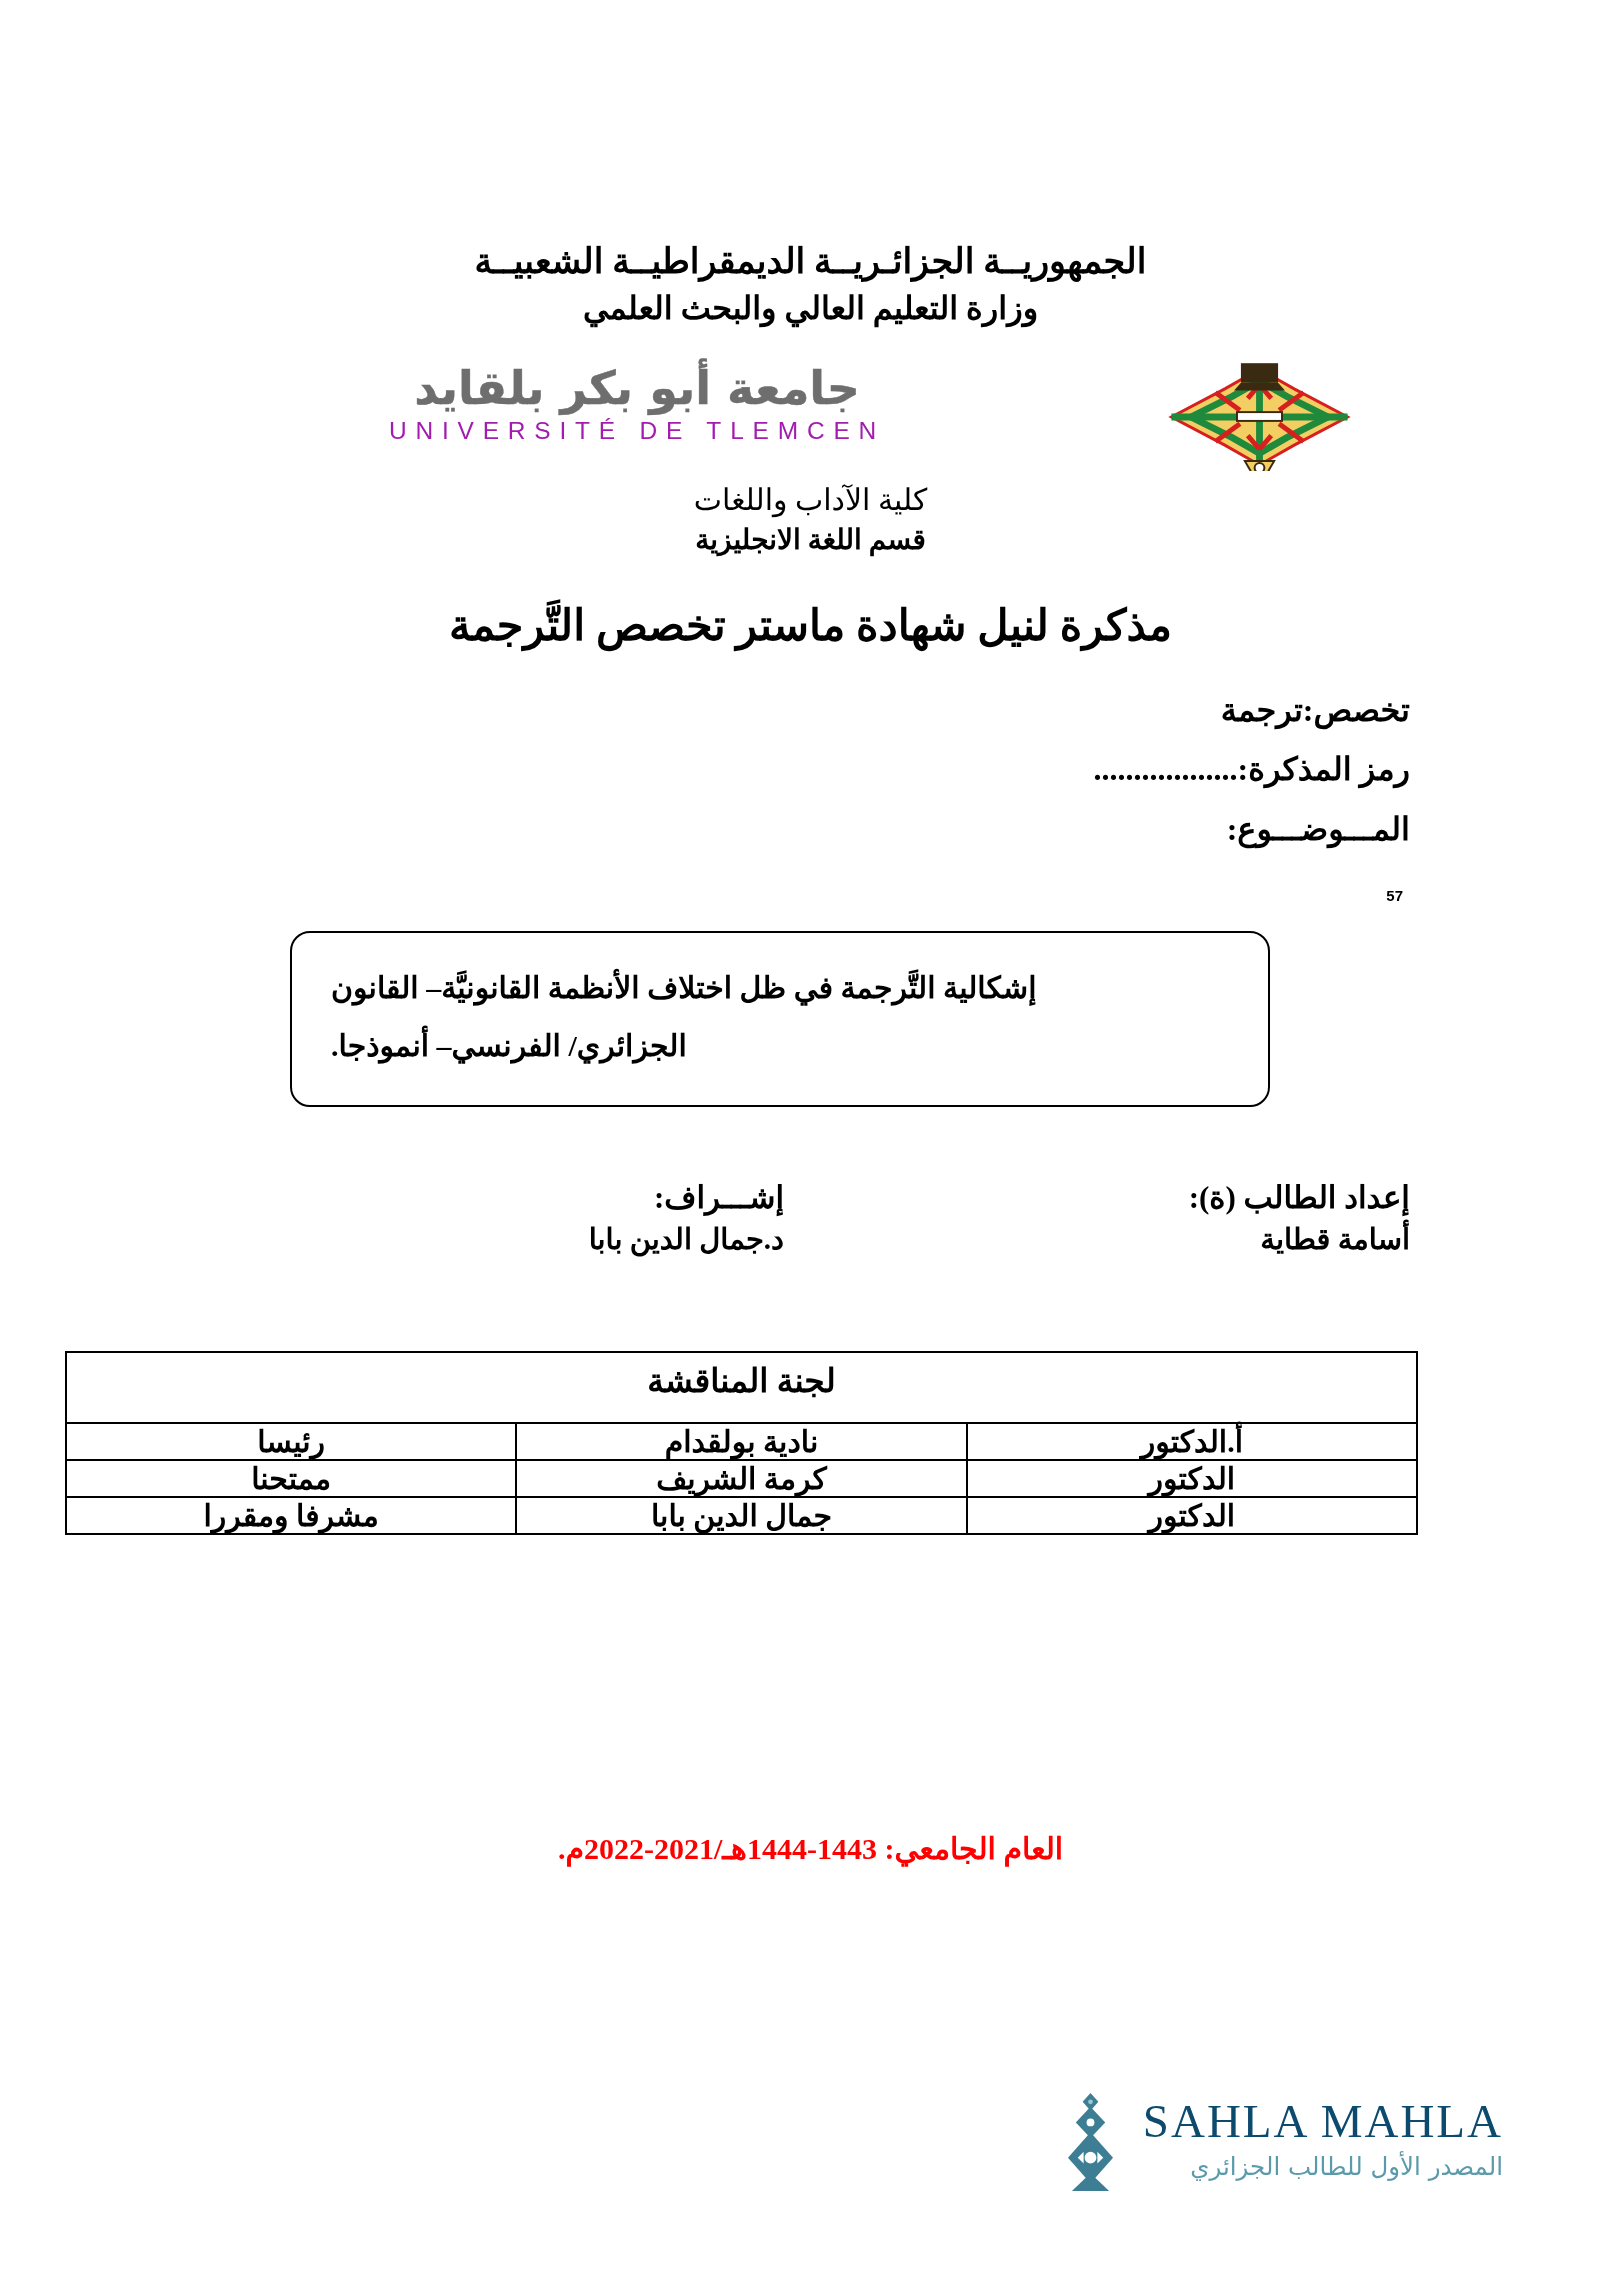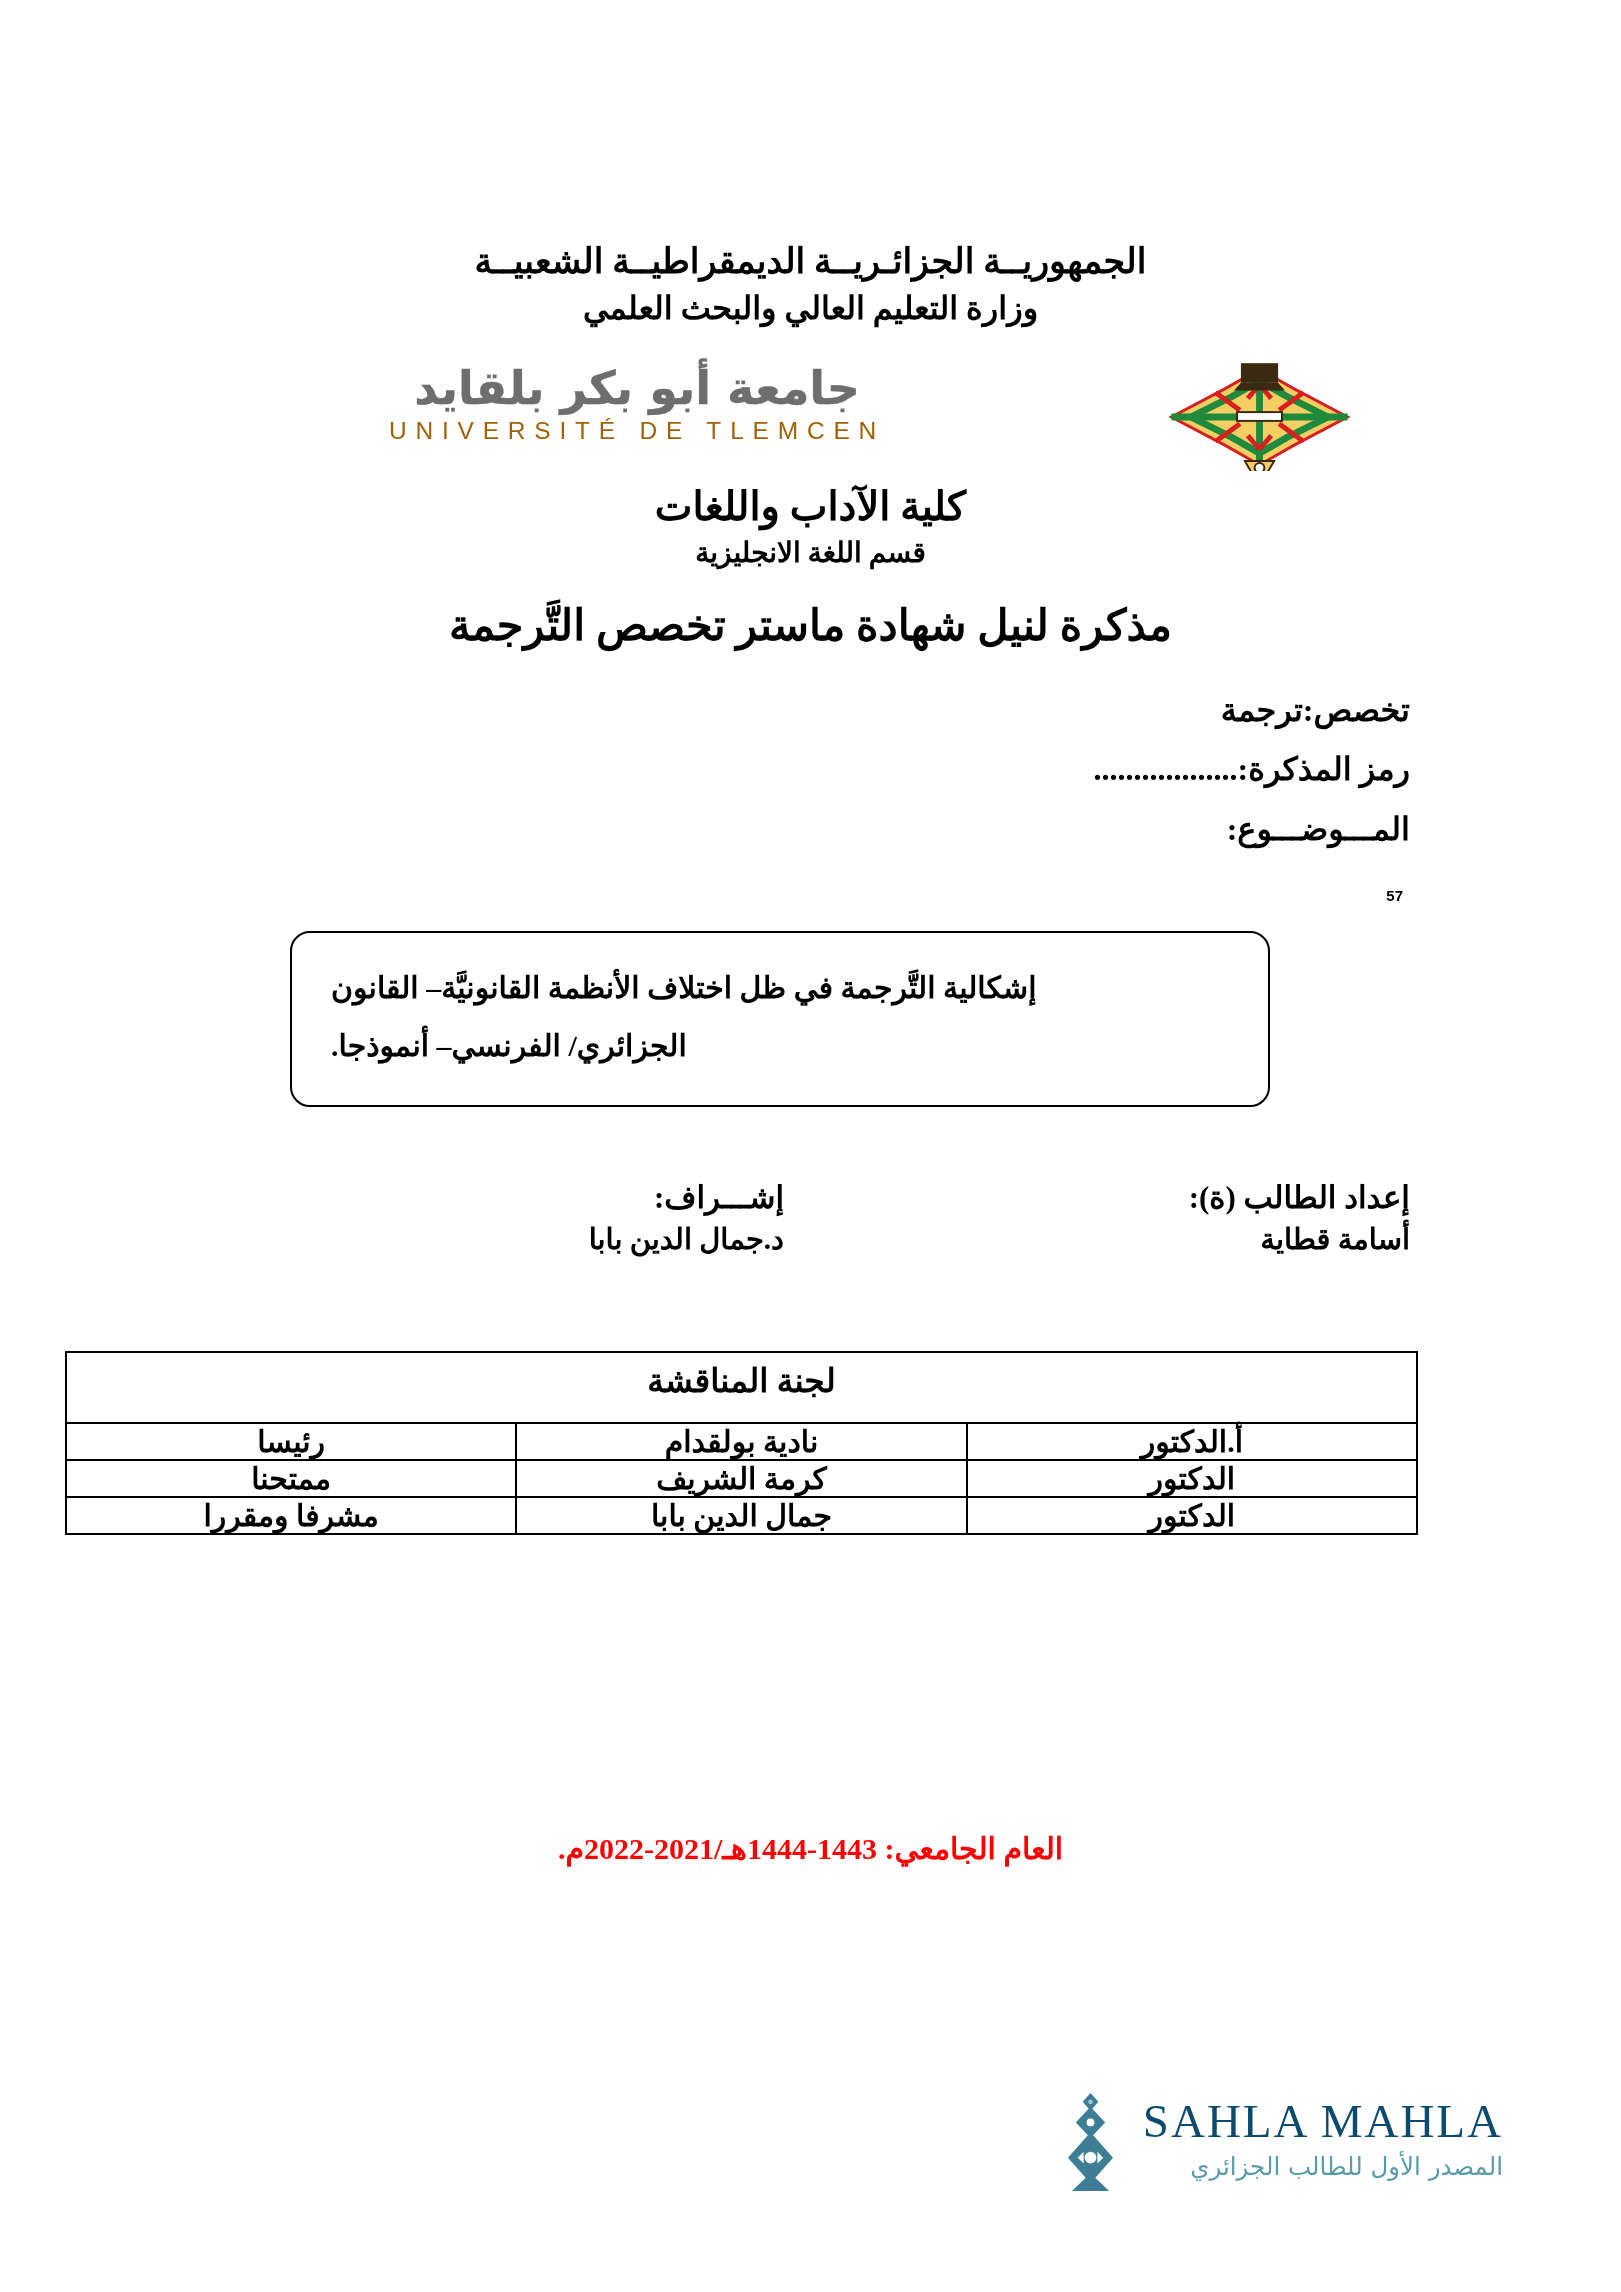--- a/index.html
+++ b/index.html
@@ -58,43 +58,43 @@
     font-size: 46px;
     font-weight: 700;
     color: #6e6e6e;
     letter-spacing: 3.9px;
     line-height: 1.0;
     font-family: "DejaVu Sans", sans-serif;
     -webkit-text-stroke: 0.4px #6e6e6e;
   }
   .uni-latin {
     font-size: 24.5px;
-    color: #a16207;
+    color: #a21caf;
     letter-spacing: 8.8px;
     line-height: 1.5;
     margin-top: 2px;
     font-family: "Liberation Sans", sans-serif;
   }
   
   #uni-emblem {
     position: absolute;
     left: 1147px;
     top: 0px;
     width: 225px;
     height: 108px;
   }
 
   
   #faculty-block {
     left: 0; right: 0; top: 480px;
     text-align: center;
   }
   .faculty-line {
-    font-size: 40px;
-    font-weight: bold;
+    font-size: 30px;
+    font-weight: normal;
     line-height: 1.35;
   }
   .department-line {
     font-size: 28px;
     font-weight: bold;
     line-height: 1.35;
   }
 
   
   #degree-title {

